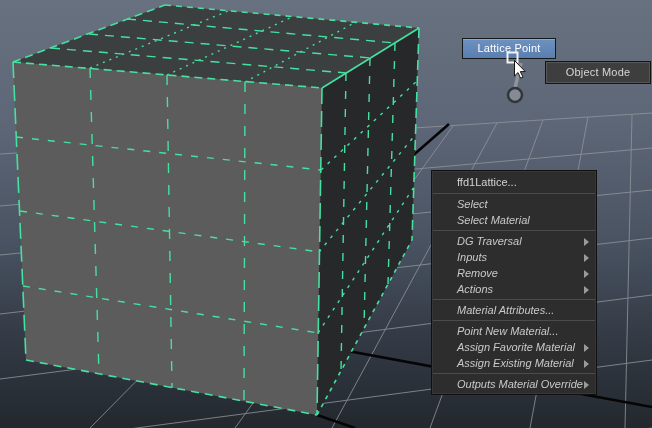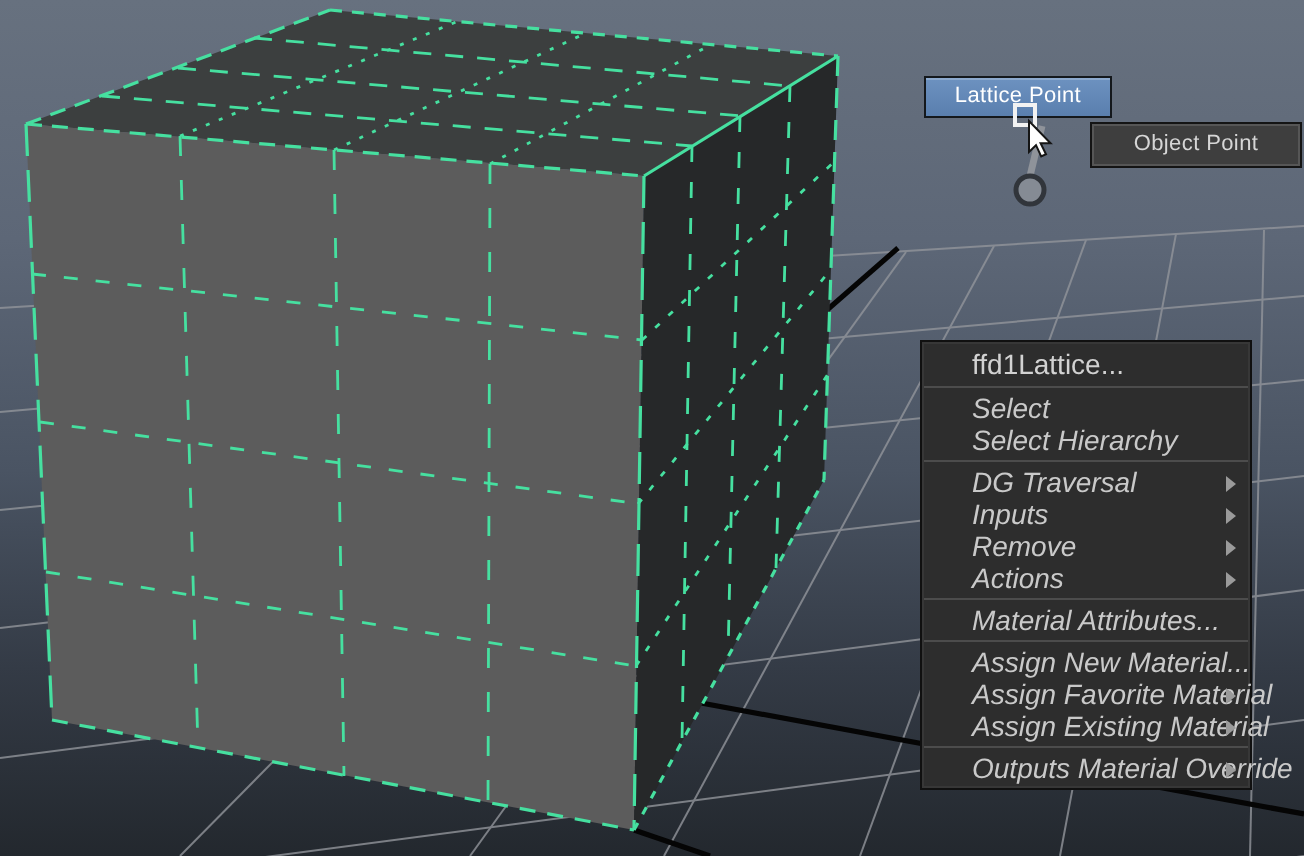--- a/index.html
+++ b/index.html
@@ -22,21 +22,21 @@
   #btn-lattice-point{left:462px;top:38px;width:94px;height:21px;line-height:19px;
      color:#fff;background:linear-gradient(180deg,#6d92c0,var(--button_active));
      border:1px solid #14181c;box-shadow:inset 0 1px 0 rgba(255,255,255,.22);text-align:center;}
   #btn-object-mode{left:545px;top:61px;width:106px;height:23px;line-height:21px;
      color:#d6d6d6;background:var(--button_inactive);
      border:1px solid #141414;box-shadow:inset 0 0 0 1px #565656;}
 
   #ctx-menu{position:absolute;left:431px;top:170px;width:166px;box-sizing:border-box;
      background:#2d2d2d;border:1px solid #101010;
      box-shadow:inset 0 0 0 1px rgba(255,255,255,.05);
-     padding:2px 0;color:#c9c9c9;font-size:14px;margin-left:29px;}
+     padding:2px 0;color:#c9c9c9;font-size:11px;}
   .menu-title{height:18px;line-height:18px;padding-left:25px;color:#d2d2d2;}
   .menu-item{position:relative;height:16px;line-height:16px;padding-left:25px;white-space:nowrap;font-style:italic;}
   .sep{height:0;border-top:1px solid #5a5a5a;opacity:.7;margin:2px 1px;}
   .sub-arrow{position:absolute;right:7px;top:4.5px;width:0;height:0;
      border-left:5px solid #9a9a9a;border-top:4px solid transparent;border-bottom:4px solid transparent;}
   #cursor{position:absolute;left:504px;top:49px;}
 </style>
 </head>
 <body>
 
@@ -104,48 +104,48 @@
         <line x1="319" y1="252" x2="416" y2="134" stroke-dasharray="3 6"></line>
         <line x1="318" y1="333" x2="414" y2="187" stroke-dasharray="3 6"></line>
       </g>
     </g>
 
     <line class="mm-stem" x1="521" y1="63" x2="515" y2="88"></line>
     <circle class="mm-circle" cx="515" cy="95" r="7"></circle>
   </svg>
 
   <div class="mm-btn" id="btn-lattice-point">Lattice Point</div>
-  <div class="mm-btn" id="btn-object-mode">Object Point</div>
+  <div class="mm-btn" id="btn-object-mode">Object Mode</div>
 
   <div id="ctx-menu">
     <div class="menu-title">ffd1Lattice...</div>
     <div class="sep"></div>
     <div class="menu-item">Select</div>
-    <div class="menu-item">Select Hierarchy</div>
+    <div class="menu-item">Select Material</div>
     <div class="sep"></div>
     <div class="menu-item">
       <span>DG Traversal</span>
       <span class="sub-arrow"></span>
     </div>
     <div class="menu-item">
       <span>Inputs</span>
       <span class="sub-arrow"></span>
     </div>
     <div class="menu-item">
       <span>Remove</span>
       <span class="sub-arrow"></span>
     </div>
     <div class="menu-item">
       <span>Actions</span>
       <span class="sub-arrow"></span>
     </div>
     <div class="sep"></div>
     <div class="menu-item">Material Attributes...</div>
     <div class="sep"></div>
-    <div class="menu-item">Assign New Material...</div>
+    <div class="menu-item">Point New Material...</div>
     <div class="menu-item">
       <span>Assign Favorite Material</span>
       <span class="sub-arrow"></span>
     </div>
     <div class="menu-item">
       <span>Assign Existing Material</span>
       <span class="sub-arrow"></span>
     </div>
     <div class="sep"></div>
     <div class="menu-item">

